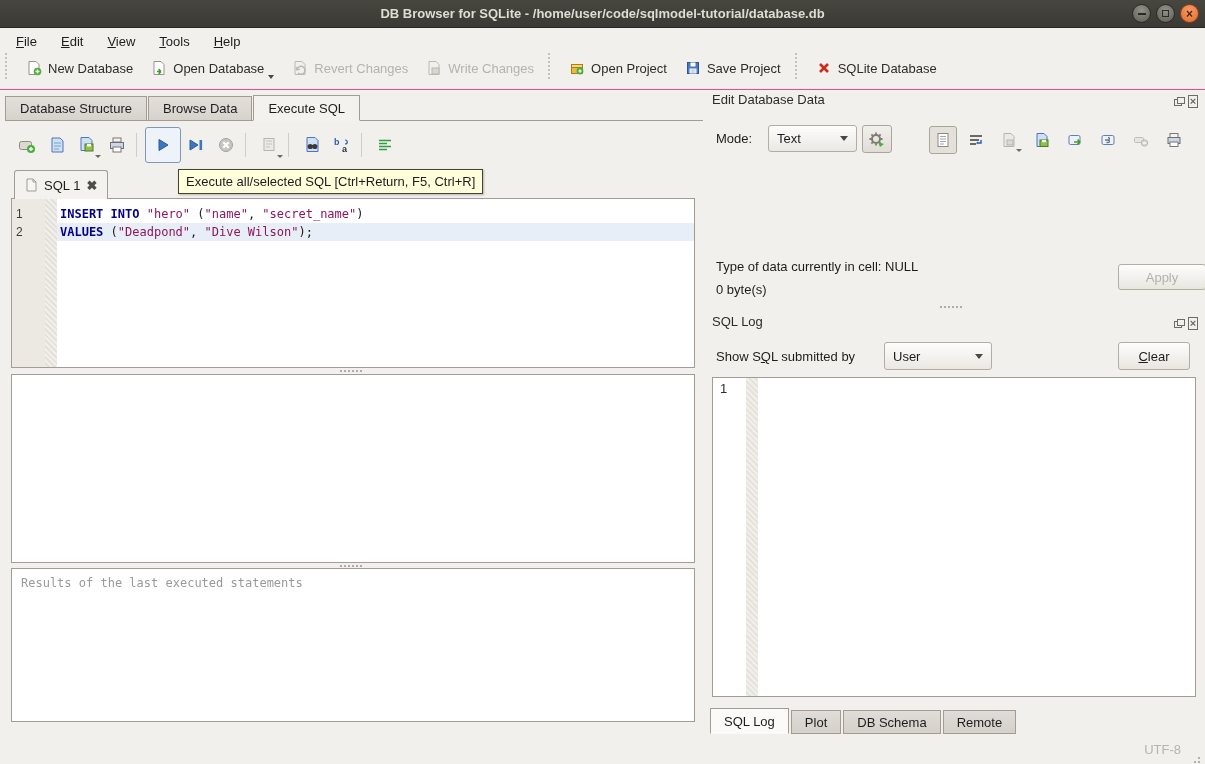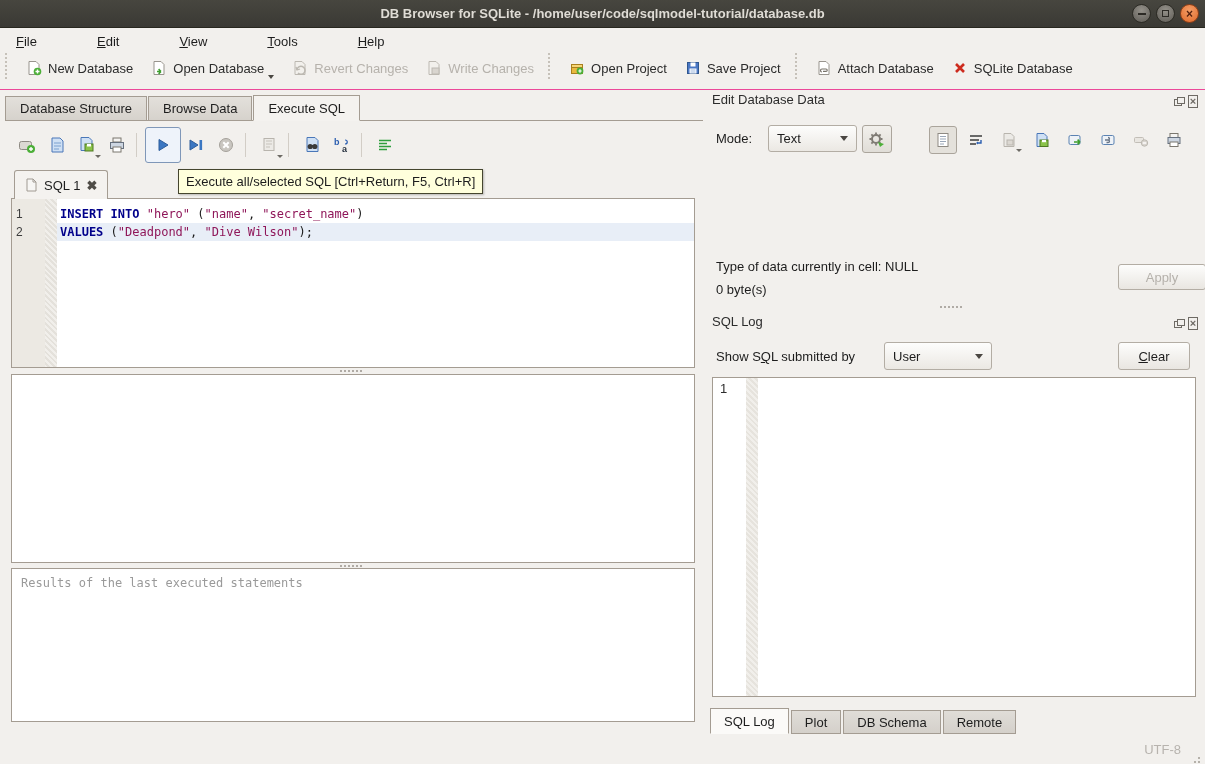--- a/index.html
+++ b/index.html
@@ -15,21 +15,21 @@
   .win-controls { position:absolute; right:6px; top:4px; display:flex; gap:5px; }
   .wbtn { width:19px; height:19px; border-radius:50%; border:1px solid #2b2a24;
     background:radial-gradient(circle at 50% 32%, #94918a, #5e5b55);
     display:flex; align-items:center; justify-content:center; }
   .wbtn .minus { width:8px; border-top:2px solid #2c2a25; }
   .wbtn .square { width:7px; height:7px; border:1.5px solid #2c2a25; }
   .wbtn.close { background:radial-gradient(circle at 50% 32%, #f49d66, #e06a2b); border-color:#8f3f18; }
   .wbtn.close .x { color:#55210f; font-weight:bold; font-size:12px; line-height:1; }
 
   
-  .menubar { position:absolute; left:0; top:29px; right:0; height:24px; display:flex; align-items:center; padding-left:6px;gap:36px; }
+  .menubar { position:absolute; left:0; top:29px; right:0; height:24px; display:flex; align-items:center; padding-left:6px; }
   .menu-item { padding:3px 10px; margin-right:4px; cursor:default; }
   .mn { text-decoration:underline; }
 
   
   .toolbar { position:absolute; left:0; top:53px; right:0; height:37px; display:flex; align-items:flex-start;
     border-bottom:1px solid #ec4899; }
   .tsep { width:7px; height:26px; margin:0 5px; border-left:2px dotted #c6c1b9; }
   .tbtn { display:flex; align-items:center; gap:6px; padding:0 9px; height:30px; color:#2c2c2c; white-space:nowrap; }
   .tbtn.disabled { color:#b6b2ac; }
   .dd-caret { width:0; height:0; border-left:3.5px solid transparent; border-right:3.5px solid transparent;
@@ -209,29 +209,20 @@
           <svg width="16" height="16">
             <rect x="2.5" y="2.5" width="11" height="11" fill="#4a77c4" stroke="#2f568f"></rect>
             <rect x="5.5" y="2.5" width="5" height="4" fill="#fff"></rect>
             <rect x="4.5" y="8.5" width="7" height="5" fill="#fff"></rect>
             <path d="M5.5 10h5M5.5 12h5" stroke="#9db7dd"></path>
           </svg>
         </span>
       <span>Save Project</span>
     </div>
     <span class="tsep"></span>
-    <div class="tbtn">
-      <span class="icon">
-          <svg width="16" height="16">
-            <path d="M3 1.5h7l3 3v10H3z" fill="#fff" stroke="#98948d"></path>
-            <path d="M6 12c-2 0-2-3 0-3h4c1.6 0 1.6 2.4 0 2.4H7" fill="none" stroke="#777269" stroke-width="1.2"></path>
-          </svg>
-        </span>
-      <span>Attach Database</span>
-    </div>
     <div class="tbtn">
       <span class="icon">
           <svg width="16" height="16">
             <path d="M4 4 L12 12 M12 4 L4 12" stroke="#cd2b1e" stroke-width="2.6"></path>
           </svg>
         </span>
       <span>SQLite Database</span>
     </div>
   </div>
 

